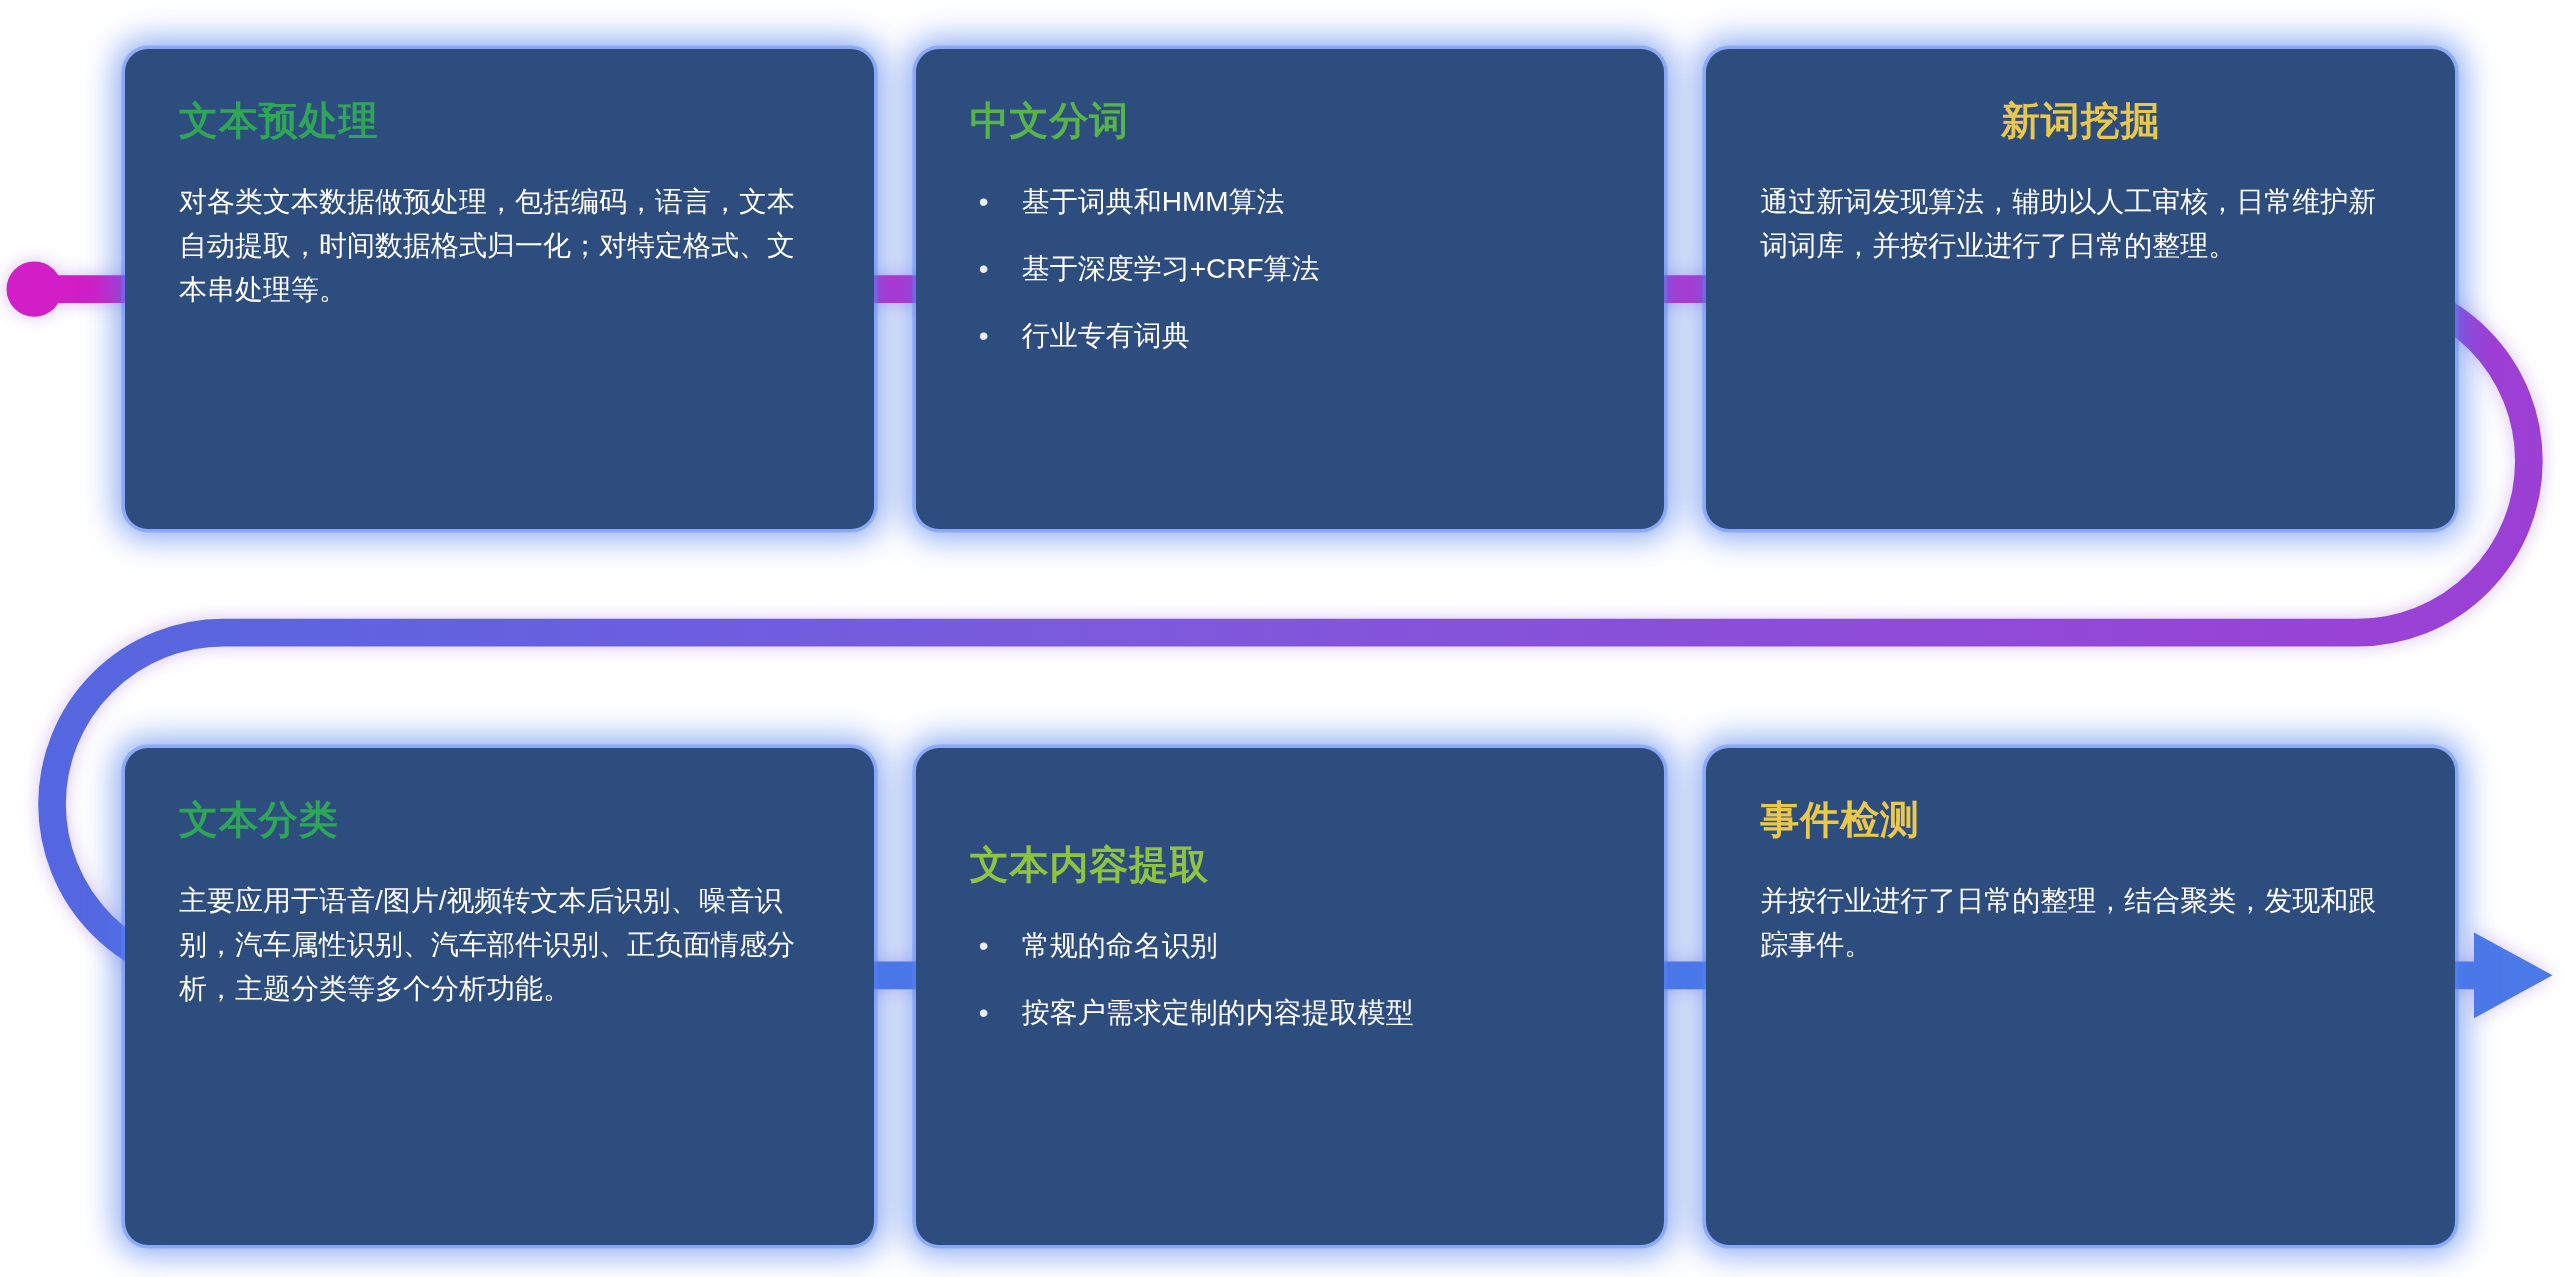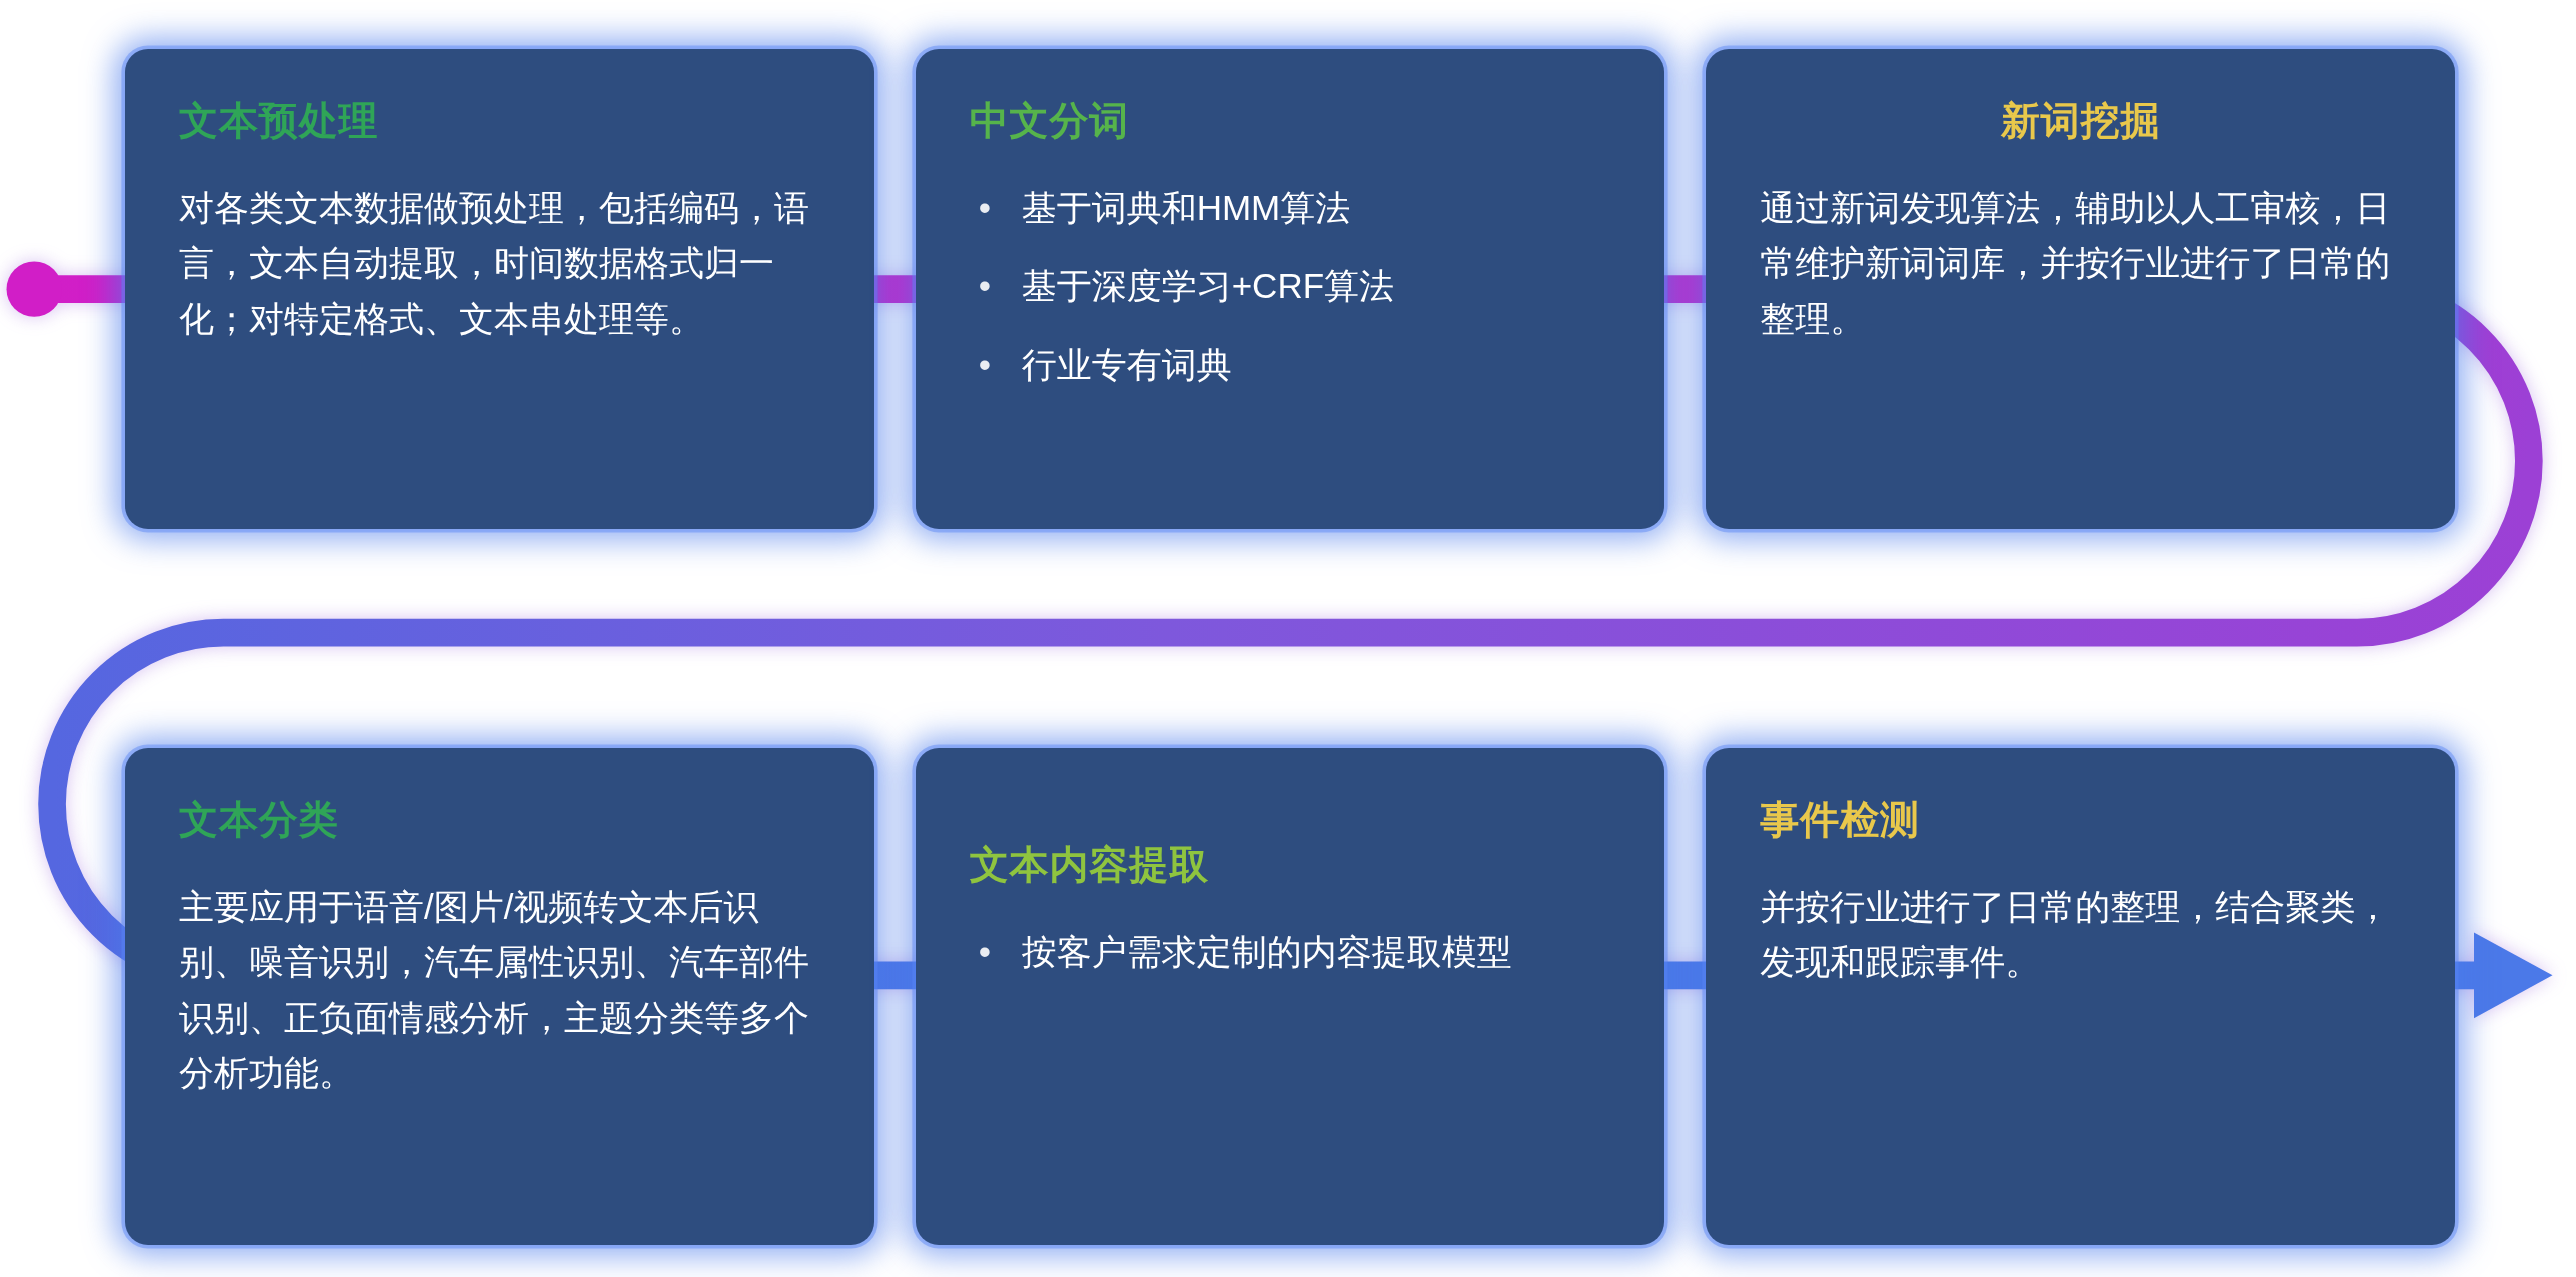--- a/index.html
+++ b/index.html
@@ -42,21 +42,21 @@
       0 0 30px 10.7px rgba(74, 122, 235, 0.60);
   }
   .card-title {
     margin: 0 0 32px 0;
     font-size: 39px;
     font-weight: 700;
     letter-spacing: 0.9px;
   }
   .card-body {
     color: var(--card-text, #ffffff);
-    font-size: 35px;
+    font-size: 28px;
     line-height: 1.58;
   }
   .card-text { margin: 0; }
   .bullets {
     list-style: none;
     margin: 0;
     padding: 0;
   }
   .bullets li {
     position: relative;
@@ -131,20 +131,21 @@
       <section class="card">
     <h2 class="card-title" style="color: rgb(47, 165, 87);">文本分类</h2>
     <div class="card-body">
           <p class="card-text">主要应用于语音/图片/视频转文本后识别、噪音识别，汽车属性识别、汽车部件识别、正负面情感分析，主题分类等多个分析功能。</p>
         </div>
   </section>
       <section class="card">
     <h2 class="card-title" style="color: rgb(143, 196, 63); margin-top: 45px;">文本内容提取</h2>
     <div class="card-body">
           <ul class="bullets">
+            <li>常规的命名识别</li>
             <li>按客户需求定制的内容提取模型</li>
           </ul>
         </div>
   </section>
       <section class="card">
     <h2 class="card-title" style="color: rgb(233, 200, 75);">事件检测</h2>
     <div class="card-body">
           <p class="card-text">并按行业进行了日常的整理，结合聚类，发现和跟踪事件。</p>
         </div>
   </section>

